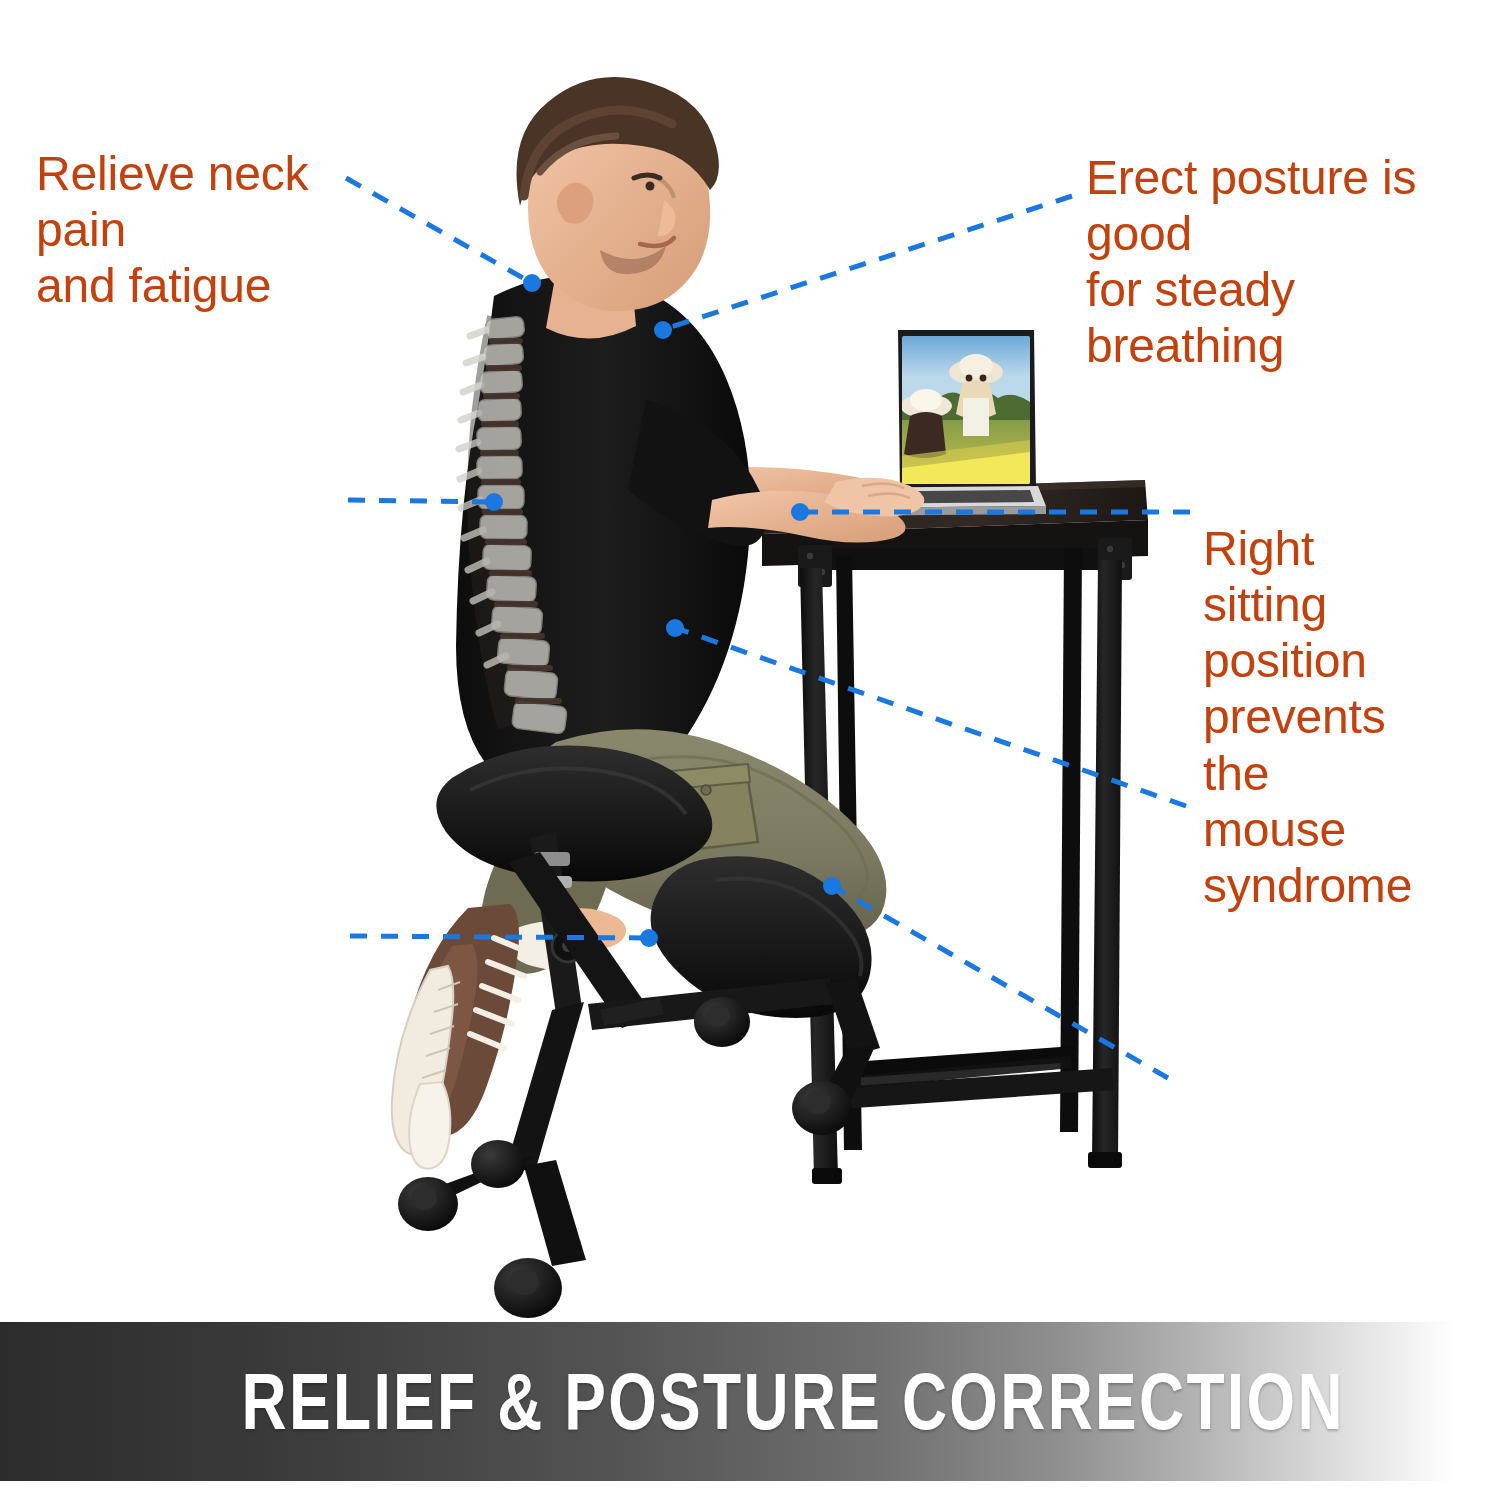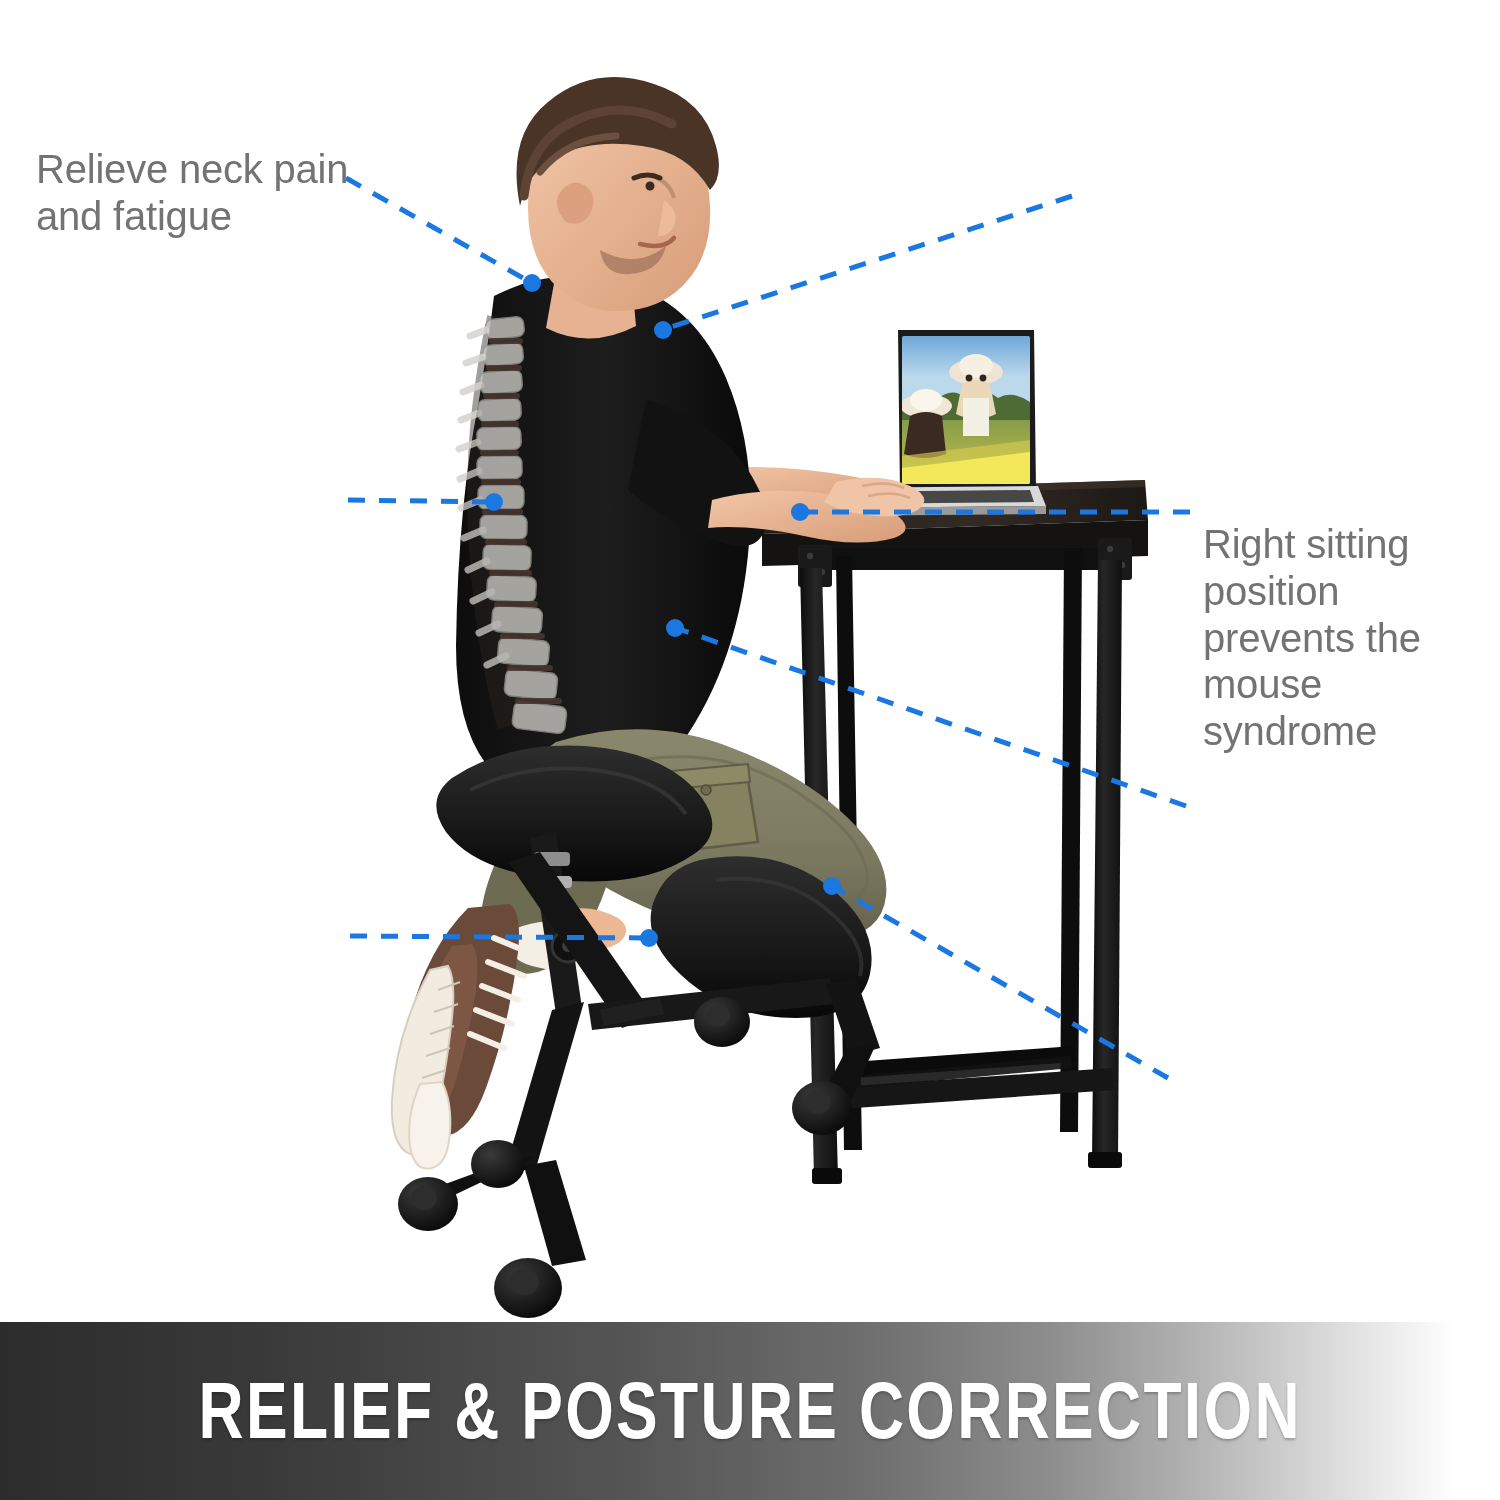--- a/index.html
+++ b/index.html
@@ -4,22 +4,22 @@
 <style>
   * { margin:0; padding:0; box-sizing:border-box; }
   html,body { width:1500px; height:1500px; background:#ffffff; }
   body { font-family:"Liberation Sans", sans-serif; position:relative; overflow:hidden; }
 
   #stage { position:absolute; inset:0; width:1500px; height:1500px; background:#fff; }
 
   
   .callout {
     position:absolute;
-    color:#737373;
-    font-size:40px;
+    color:#c2410c;
+    font-size:48px;
     line-height:1.17;
     font-weight:400;
     letter-spacing:-0.2px;
     white-space:pre-line;
   }
   .callout.left  { text-align:left; }
   .callout.right { text-align:left; }
 
   #c-neck      { left:36px;   top:146px;  width:330px; }
   #c-erect     { left:1086px; top:150px;  width:380px; }
@@ -27,24 +27,24 @@
   #c-sitting   { left:1203px; top:485px;  width:240px;margin-top:36px; }
   #c-abdominal { left:1200px; top:785px;  width:260px; }
   #c-prevent   { left:88px;   top:908px;  width:300px; }
   #c-knees     { left:1176px; top:1058px; width:300px; }
 
   
   #leaders { position:absolute; left:0; top:0; width:1500px; height:1500px; pointer-events:none; }
 
   
   #banner {
-    position:absolute; left:0; top:1322px; width:1500px; height:178px;
+    position:absolute; left:0; top:1322px; width:1500px; height:159px;
     background:linear-gradient(90deg,#2c2c2c 0%, #3a3a3a 18%, #555555 42%, #6f6f6f 58%,
                                #8d8d8d 70%, #b4b4b4 80%, #dcdcdc 89%, #ffffff 97%);
-    display:flex; align-items:center; justify-content:center;
+    display:flex; align-items:center; justify-content:flex-end;
   }
   #banner-text {
     color:#ffffff;
     font-family:"Liberation Sans Narrow","Liberation Sans", sans-serif;
     font-weight:700;
     font-size:80px;
     letter-spacing:3px;
     transform:scaleX(0.78);
     transform-origin:center;
     white-space:nowrap;
@@ -404,20 +404,22 @@
       <circle cx="800" cy="512" r="9"></circle>
       <circle cx="675" cy="628" r="9"></circle>
       <circle cx="649" cy="938" r="9"></circle>
       <circle cx="832" cy="886" r="9"></circle>
     </g>
   </svg>
 
   <div class="callout left" id="c-neck">Relieve neck pain
 and fatigue</div>
 
+  <div class="callout right" id="c-erect">Erect posture is good
+for steady breathing</div>
 
 
   <div class="callout right" id="c-sitting">Right sitting
 position
 prevents the
 mouse
 syndrome</div>
 
 
 

